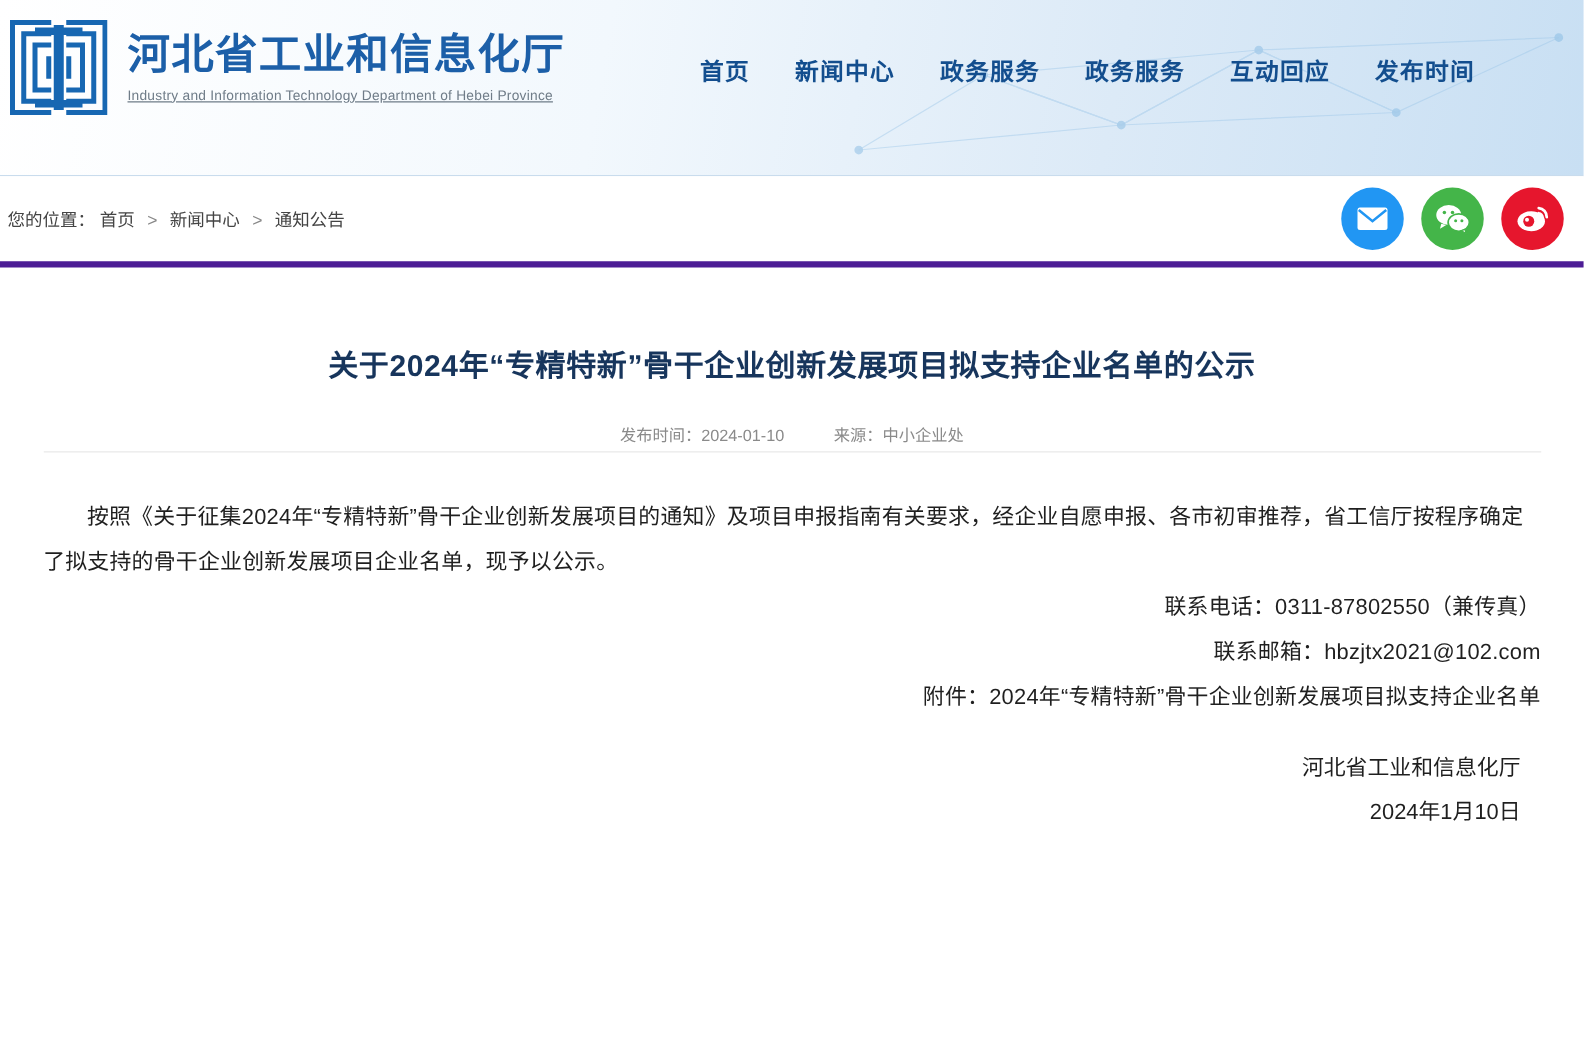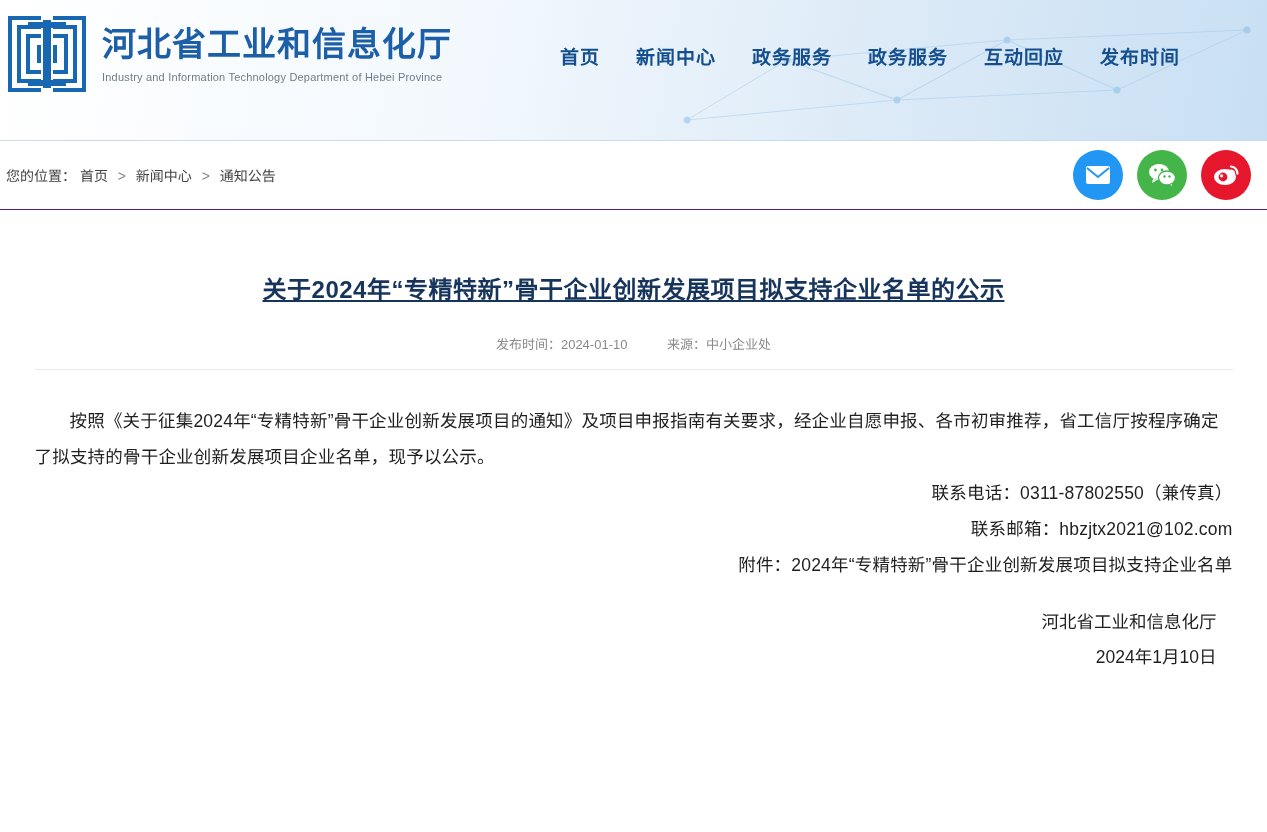--- a/index.html
+++ b/index.html
@@ -55,20 +55,21 @@
     font-weight: bold;
     color: #1c5fa8;
     letter-spacing: 1px;
     line-height: 1.15;
   }
   .brand-en {
     font-size: 11px;
     color: #6f7c88;
     letter-spacing: .2px;
     margin-top: 6px;
+    text-decoration: underline;
   }
   .main-nav {
     position: absolute;
     left: 560px;
     top: 42px;
     display: flex;
     gap: 36px;
   }
   .nav-item {
     font-size: 19px;
@@ -77,21 +78,21 @@
     cursor: pointer;
     white-space: nowrap;
     letter-spacing: 1px;
   }
 
   
   .crumb-bar {
     position: relative;
     height: 68px;
     background: #ffffff;
-    border-bottom: 1px solid #4c1d95;
+    border-bottom: 5px solid #4c1d95;
   }
   .crumb {
     position: absolute;
     left: 6px;
     top: 24px;
     font-size: 14px;
     color: #444;
   }
   .crumb .sep { color: #888; margin: 0 6px; }
   .crumb a { color: #444; text-decoration: none; cursor: pointer; }
@@ -126,28 +127,27 @@
     margin: 0 auto;
     padding-top: 46px;
   }
   .article-title {
     text-align: center;
     font-size: 24px;
     font-weight: bold;
     color: #17355c;
     line-height: 1.5;
     letter-spacing: .5px;
-    text-decoration: underline;
   }
   .meta {
     margin-top: 26px;
     text-align: center;
     font-size: 13px;
     color: #8a8a8a;
-    padding-bottom: 16px;
+    padding-bottom: 4px;
     border-bottom: 1px solid #e9e9e9;
   }
   .meta span { margin: 0 18px; }
   .body-text {
     margin-top: 34px;
     font-size: 17.5px;
     line-height: 2.05;
     color: #1f1f1f;
     letter-spacing: .2px;
   }

